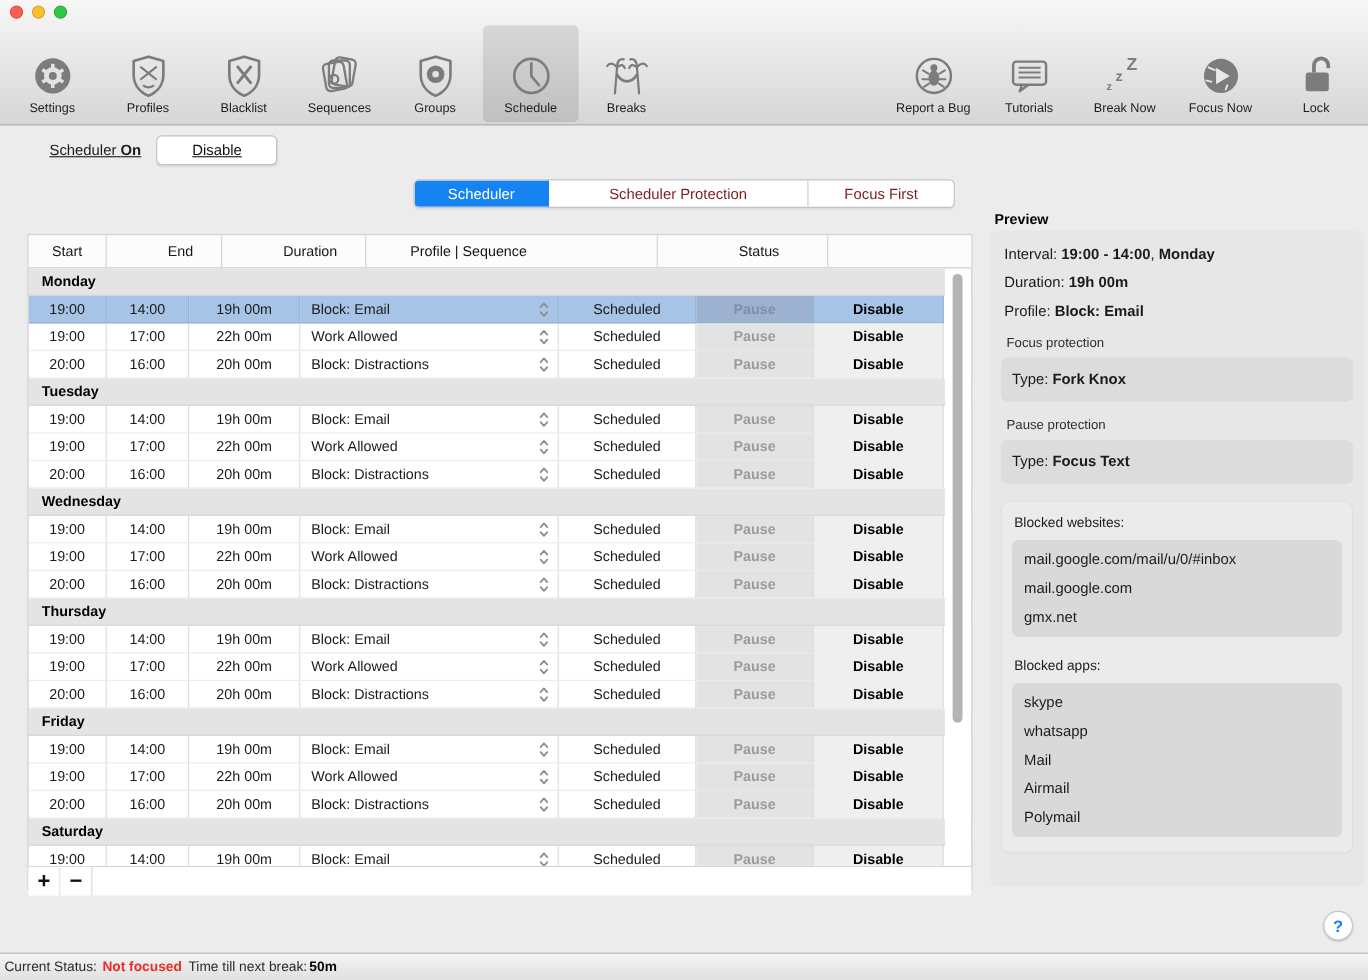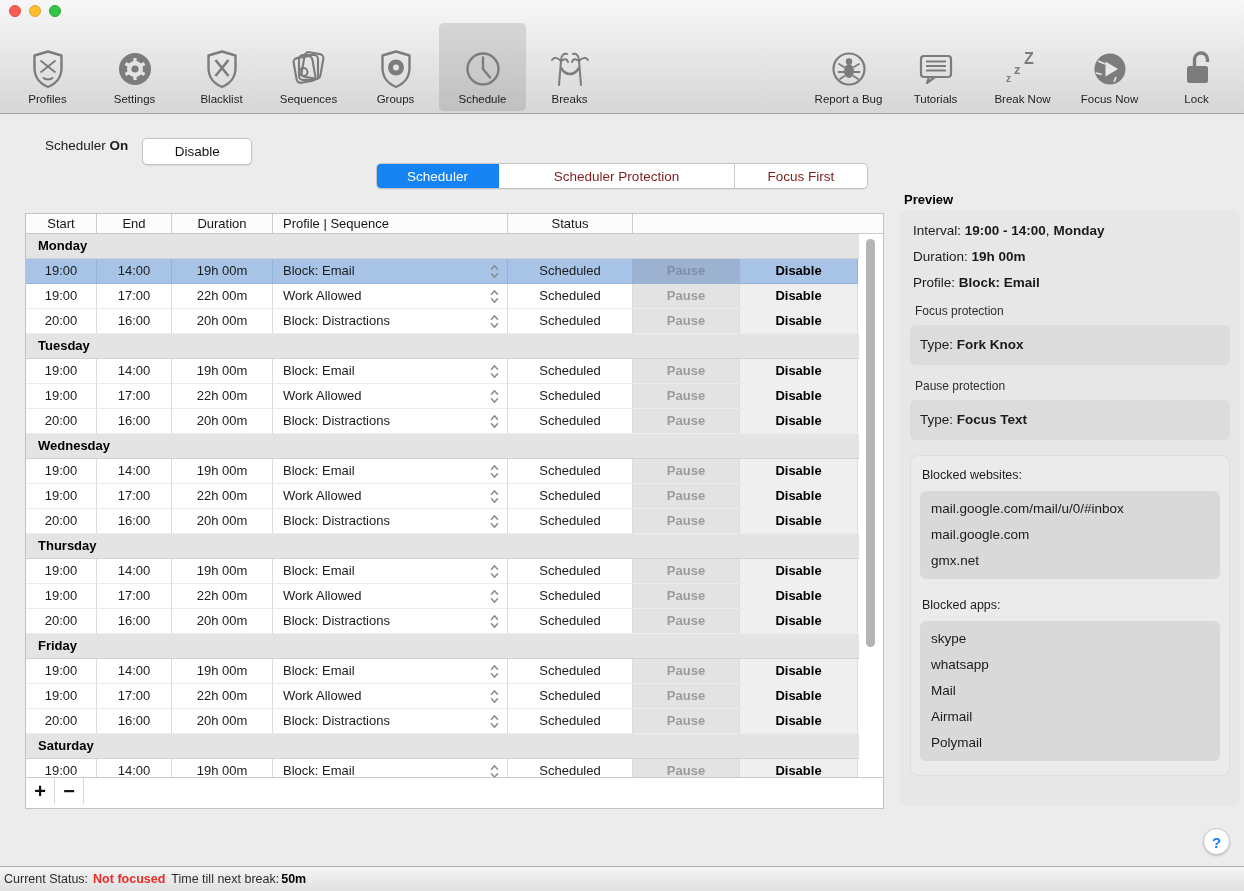--- a/index.html
+++ b/index.html
@@ -22,42 +22,42 @@
   .tb-group { display:flex; }
   .tb-right { margin-left:auto; }
   .tool-item { width:87px; height:88px; display:flex; flex-direction:column;
     align-items:center; justify-content:flex-end; padding-bottom:6px; border-radius:5px; }
   .tool-item.selected { background:rgba(0,0,0,0.105); }
   .tool-icon { width:44px; height:44px; display:block; margin-bottom:2px; }
   .tool-icon svg { width:44px; height:44px; display:block; }
   .tool-label { font-size:11.5px; color:#1e1e1e; white-space:nowrap; }
 
   
-  .sched-toggle { position:absolute; top:138px; left:45px; height:28px;
-    display:flex; align-items:flex-start; font-size:13.5px; }
+  .sched-toggle { position:absolute; top:122px; left:45px; height:28px;
+    display:flex; align-items:center; font-size:13.5px;text-decoration:underline; }
   .disable-btn { margin-left:14px; width:110px; height:27px; background:#fff;
     border:1px solid #c2c2c2; border-radius:5px; font-size:13.5px;
     font-family:"Liberation Sans",sans-serif; color:#111;
     box-shadow:0 1px 1px rgba(0,0,0,0.08); cursor:default; }
 
   
   .tabs { position:absolute; top:163px; left:50%; transform:translateX(-50%);
     display:flex; height:26px; border:1px solid #c3c3c3; border-radius:5px;
     overflow:hidden; background:#fff; box-shadow:0 1px 1px rgba(0,0,0,0.06); }
   .tab { display:flex; align-items:center; justify-content:center;
     font-size:13.5px; color:#7f1d1d; border-right:1px solid #c9c9c9; }
   .tab:last-child { border-right:none; }
   .tab.selected { background:#1583f1; color:#fff; border-right-color:#1583f1; }
   .tab-0 { width:122px; } .tab-1 { width:236px; } .tab-2 { width:132px; }
 
   
   .table { position:absolute; left:25px; top:213px; width:859px; height:596px;
     background:#fff; border:1px solid #c2c2c2; }
-  .thead { height:20px; display:flex; background:#fcfcfc;
-    border-bottom:1px solid #c9c9c9; font-size:13px; color:#161616; }
+  .thead { height:30px; display:flex; background:#fcfcfc;
+    border-bottom:1px solid #c9c9c9; font-size:13px; color:#161616;gap:30px; }
   .th { display:flex; align-items:center; justify-content:center;
     border-right:1px solid #cfcfcf; height:100%; }
   .th:last-child { border-right:none;margin-top:24px; }
   .th-start{width:71px;} .th-end{width:75px;} .th-dur{width:101px;}
   .th-prof{width:235px; justify-content:flex-start; padding-left:10px;}
   .th-status{width:125px;} .th-actions{flex:1;}
 
   .tbody { height:543px; overflow:hidden; position:relative; font-size:13px; }
   .day-row { height:25px; line-height:24px; width:833px; background:#e4e4e4;
     font-weight:bold; padding-left:12px; border-bottom:1px solid #d2d2d2; color:#000; }
@@ -116,47 +116,47 @@
 <div class="header">
   <div class="traffic">
     <span class="light close"></span>
     <span class="light min"></span>
     <span class="light zoom"></span>
   </div>
   <div class="toolbar">
     <div class="tb-group">
         <div class="tool-item">
           <span class="tool-icon">
-            <svg viewBox="0 0 44 44" fill="none" stroke="#7c7c7c" stroke-width="2.4" stroke-linejoin="round">
-   <path d="M22 4.5 L35.5 8.5 V21 C35.5 30.5 29.5 37 22 40 C14.5 37 8.5 30.5 8.5 21 V8.5 Z"></path>
-   <g stroke-width="2">
-                <path d="M14.5 13.5 L29.5 25.5 M29.5 13.5 L14.5 25.5"></path>
-                <path d="M17 30.5 C19.5 33 24.5 33 27 30.5"></path>
-              </g>
-            </svg>
-          </span>
-          <span class="tool-label">Profiles</span>
-        </div>
-        <div class="tool-item">
-          <span class="tool-icon">
             <svg viewBox="0 0 44 44">
               <circle cx="22" cy="22" r="16" fill="#7c7c7c"></circle>
    <g fill="#e3e3e3">
                 <circle cx="22" cy="22" r="8"></circle>
    <rect x="20.4" y="11" width="3.2" height="5"></rect>
                 <rect x="20.4" y="28" width="3.2" height="5"></rect>
    <rect x="20.4" y="11" width="3.2" height="5" transform="rotate(60 22 22)"></rect>
                 <rect x="20.4" y="28" width="3.2" height="5" transform="rotate(60 22 22)"></rect>
    <rect x="20.4" y="11" width="3.2" height="5" transform="rotate(-60 22 22)"></rect>
                 <rect x="20.4" y="28" width="3.2" height="5" transform="rotate(-60 22 22)"></rect>
               </g>
    <circle cx="22" cy="22" r="3.6" fill="#7c7c7c"></circle>
             </svg>
           </span>
           <span class="tool-label">Settings</span>
+        </div>
+        <div class="tool-item">
+          <span class="tool-icon">
+            <svg viewBox="0 0 44 44" fill="none" stroke="#7c7c7c" stroke-width="2.4" stroke-linejoin="round">
+   <path d="M22 4.5 L35.5 8.5 V21 C35.5 30.5 29.5 37 22 40 C14.5 37 8.5 30.5 8.5 21 V8.5 Z"></path>
+   <g stroke-width="2">
+                <path d="M14.5 13.5 L29.5 25.5 M29.5 13.5 L14.5 25.5"></path>
+                <path d="M17 30.5 C19.5 33 24.5 33 27 30.5"></path>
+              </g>
+            </svg>
+          </span>
+          <span class="tool-label">Profiles</span>
         </div>
         <div class="tool-item">
           <span class="tool-icon">
             <svg viewBox="0 0 44 44" fill="none" stroke="#7c7c7c" stroke-width="2.4" stroke-linejoin="round">
    <path d="M22 4.5 L35.5 8.5 V21 C35.5 30.5 29.5 37 22 40 C14.5 37 8.5 30.5 8.5 21 V8.5 Z"></path>
    <path d="M15.5 13 L28.5 29 M28.5 13 L15.5 29" stroke-width="2.6"></path>
             </svg>
           </span>
           <span class="tool-label">Blacklist</span>
         </div>

